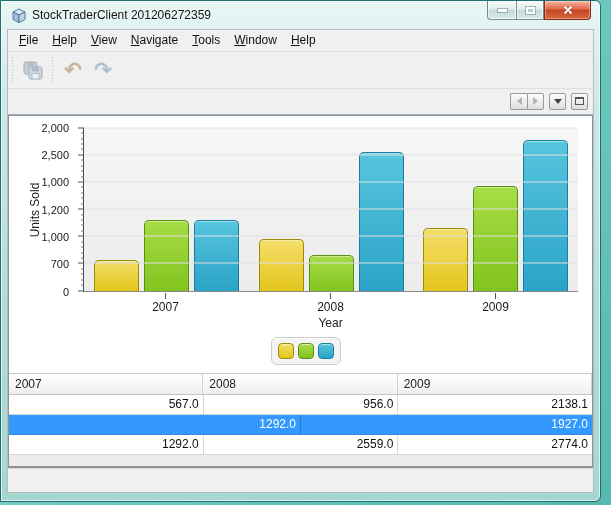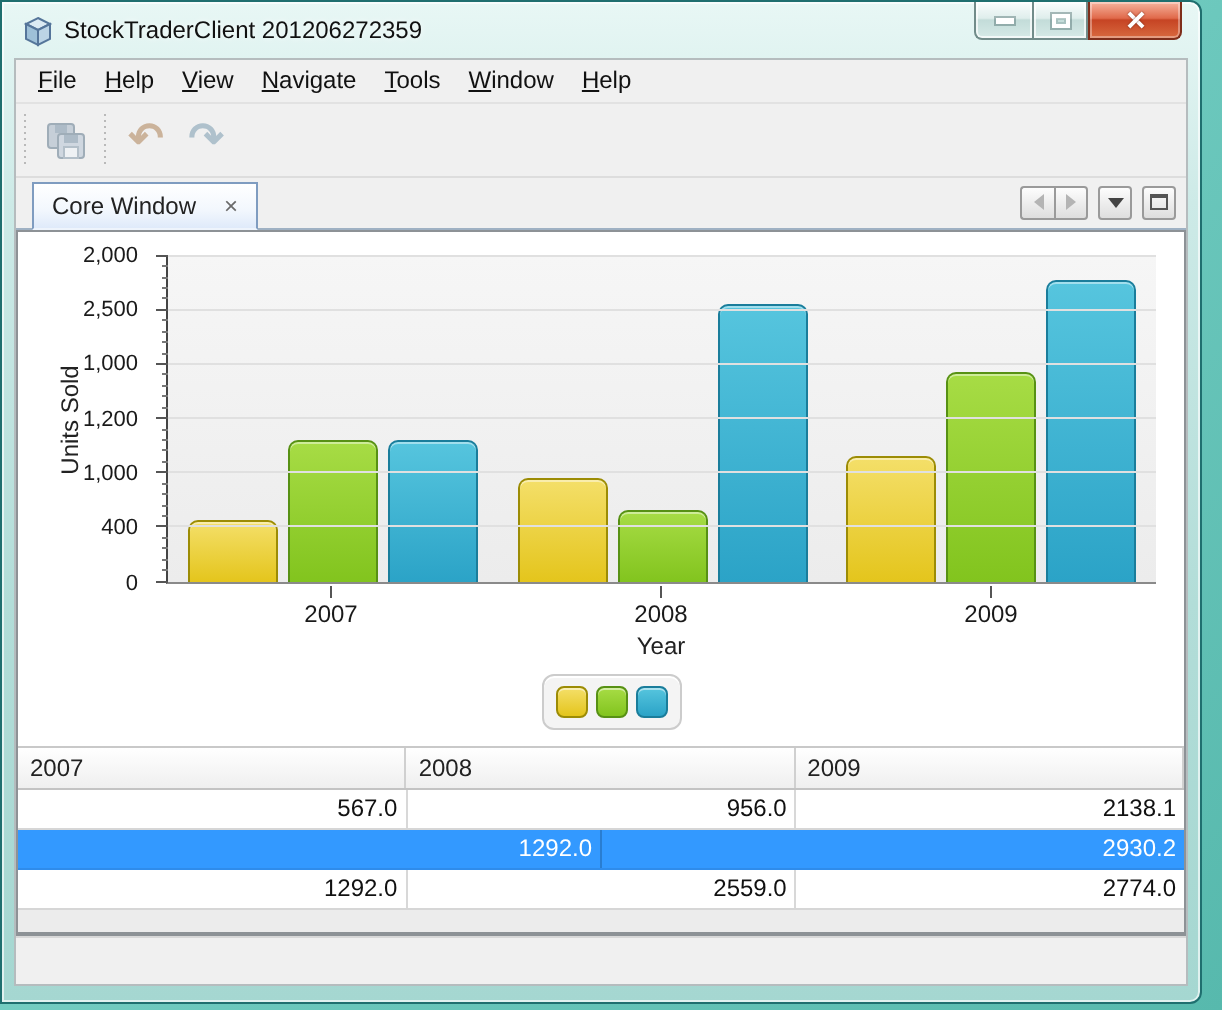--- a/index.html
+++ b/index.html
@@ -171,24 +171,20 @@
         <span class="grip"></span>
         <div class="tool-btn">
           <span class="arrow-glyph undo-color">↶</span>
         </div>
         <div class="tool-btn">
           <span class="arrow-glyph redo-color">↷</span>
         </div>
       </div>
 
       <div class="tabrow">
-        <div class="tab">
-          <span class="tab-label">Core Window</span>
-          <span class="tab-close">×</span>
-        </div>
         <div class="tab-ctrls">
           <div class="tc-btn joined-l">
               <span class="tri-left"></span>
             </div>
           <div class="tc-btn joined-r">
               <span class="tri-right"></span>
             </div>
           <span class="tc-gap"></span>
           <div class="tc-btn">
               <span class="tri-down"></span>
@@ -199,21 +195,21 @@
             </div>
         </div>
       </div>
 
       <div class="content">
 
         <div class="chart-area">
           <div class="y-axis-title">Units Sold</div>
           <div class="y-labels">
               <div class="ytick-label" style="bottom: 0%;">0</div>
-              <div class="ytick-label" style="bottom: 16.6667%;">400</div>
+              <div class="ytick-label" style="bottom: 16.6667%;">700</div>
               <div class="ytick-label" style="bottom: 33.3333%;">1,000</div>
               <div class="ytick-label" style="bottom: 50%;">1,200</div>
               <div class="ytick-label" style="bottom: 66.6667%;">1,000</div>
               <div class="ytick-label" style="bottom: 83.3333%; text-align: center;">2,500</div>
               <div class="ytick-label" style="bottom: 100%;">2,000</div>
             </div>
           <div class="plot">
             <div class="bars">
                 <div class="bar-group">
                   <div class="bar" style="height: 18.9%; background: linear-gradient(rgb(244, 223, 105), rgb(228, 197, 28)); border-color: rgb(156, 140, 5);"></div>
@@ -299,21 +295,21 @@
               <div class="t-cell">2008</div>
               <div class="t-cell">2009</div>
             </div>
             <div class="t-row">
               <div class="t-cell">567.0</div>
               <div class="t-cell">956.0</div>
               <div class="t-cell">2138.1</div>
             </div>
             <div class="t-row selected">
               <div class="t-cell">1292.0</div>
-              <div class="t-cell">2930.2</div>
+              <div class="t-cell">1927.0</div>
             </div>
             <div class="t-row">
               <div class="t-cell">1292.0</div>
               <div class="t-cell">2559.0</div>
               <div class="t-cell">2774.0</div>
             </div>
           </div>
         <div class="table-filler"></div>
       </div>
 

